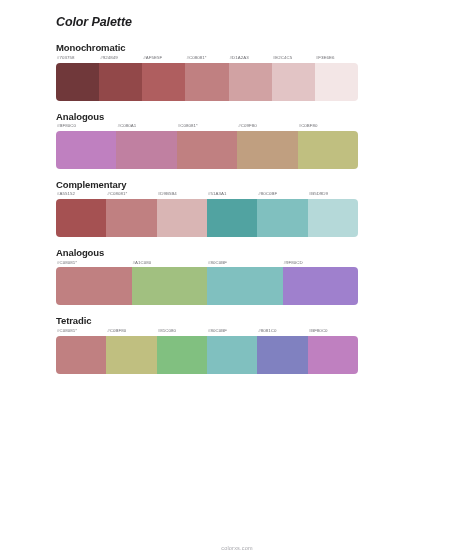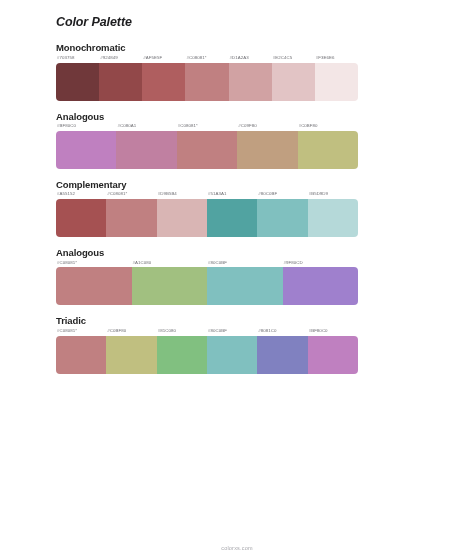--- a/index.html
+++ b/index.html
@@ -212,21 +212,21 @@
             <div class="hex-label">#80C0BF</div>
             <div class="swatch" style="background: rgb(128, 192, 191);"></div>
           </div>
           <div class="swatch-col" style="flex: 1 1 0px;">
             <div class="hex-label">#9F80CD</div>
             <div class="swatch" style="background: rgb(159, 128, 205);"></div>
           </div>
         </div>
       </div>
       <div class="section">
-        <div class="section-title">Triadic</div>
+        <div class="section-title">Tetradic</div>
         <div class="swatch-strip">
           <div class="swatch-col" style="flex: 1 1 0px;">
             <div class="hex-label">#C08081*</div>
             <div class="swatch" style="background: rgb(192, 128, 129);"></div>
           </div>
           <div class="swatch-col" style="flex: 1 1 0px;">
             <div class="hex-label">#C0BF80</div>
             <div class="swatch" style="background: rgb(192, 191, 128);"></div>
           </div>
           <div class="swatch-col" style="flex: 1 1 0px;">

